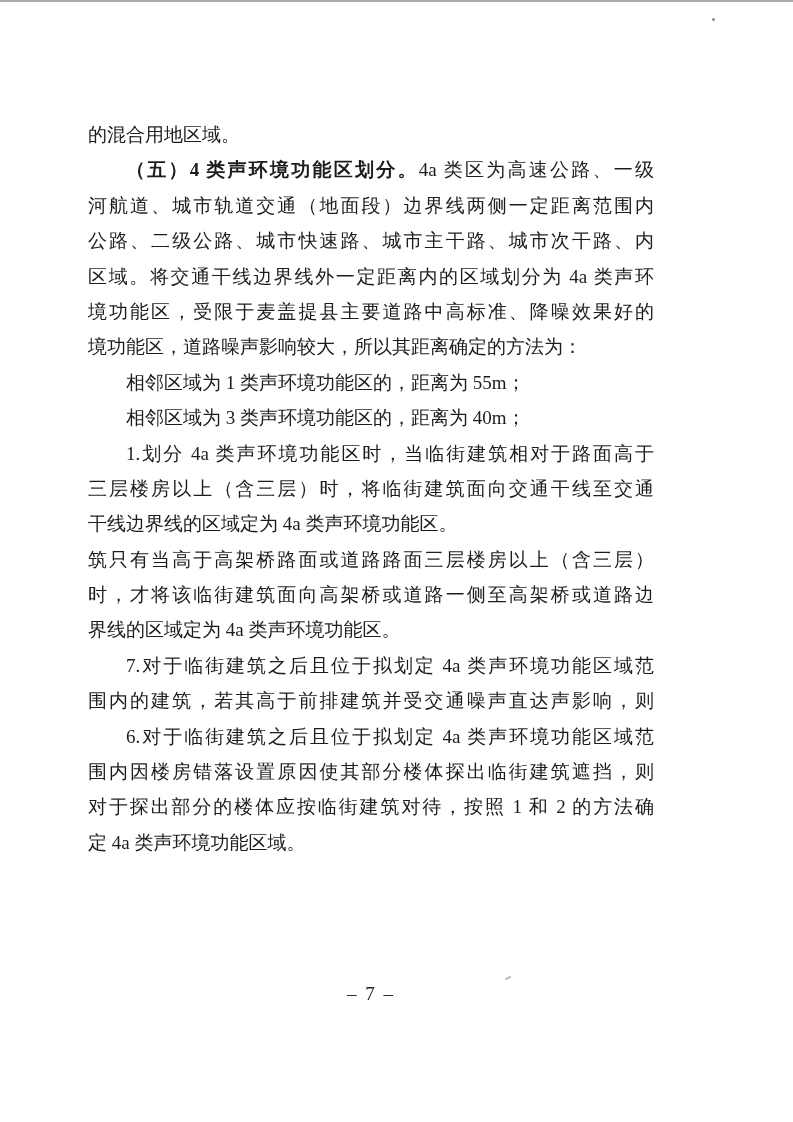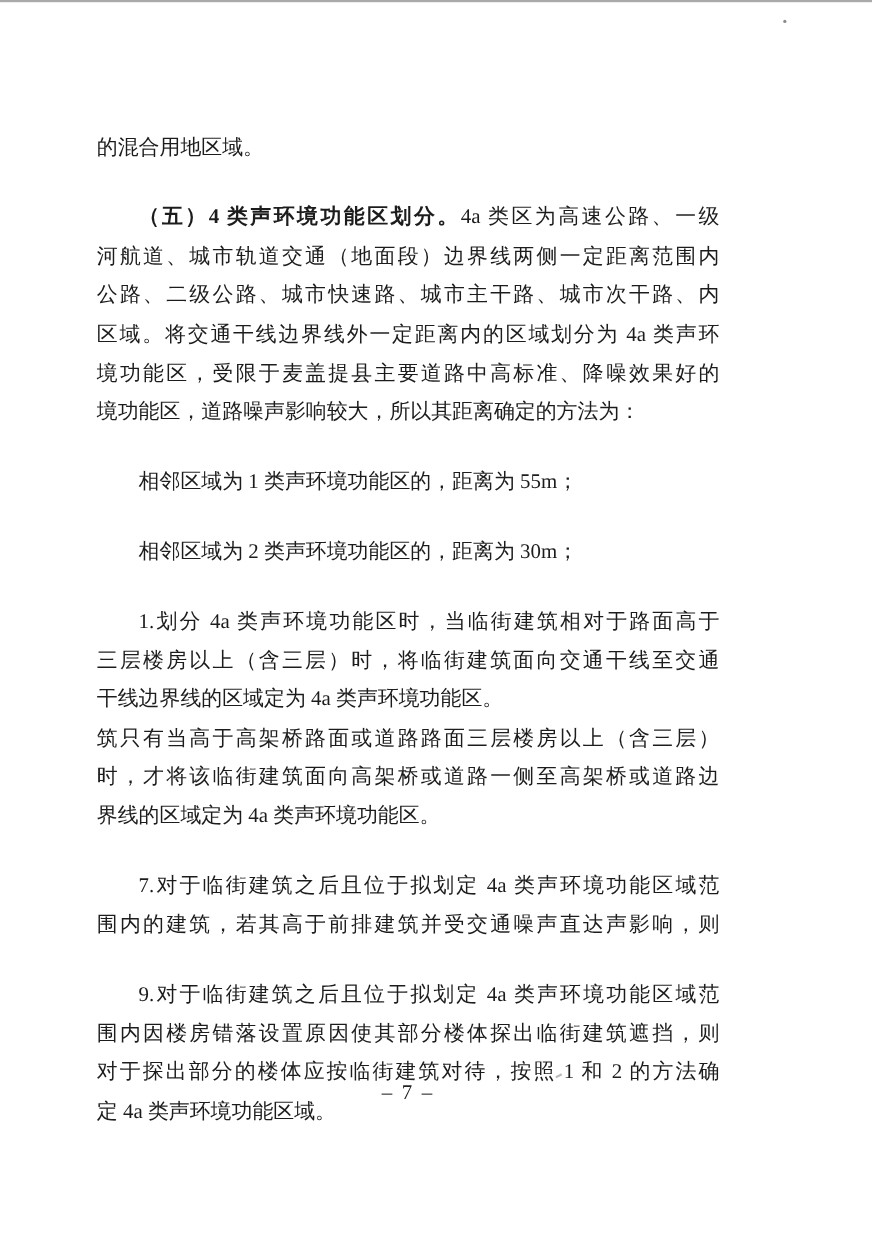--- a/index.html
+++ b/index.html
@@ -54,21 +54,20 @@
     text-align: left;
     overflow: visible;
   }
   .line.justify {
     white-space: normal;
     text-align: justify;
     text-align-last: justify;
   }
   .line.indent {
     text-indent: 2em;
-    margin-top: 28px;
   }
   .bold {
     font-weight: 700;
   }
   .footer {
     position: absolute;
     left: 88px;
     top: 982px;
     width: 566px;
     text-align: center;
@@ -88,29 +87,29 @@
 
   <div class="content">
       <div class="line">的混合用地区域。</div>
       <div class="line justify indent"><span class="bold">（五）4 类声环境功能区划分。</span>4a 类区为高速公路、一级</div>
       <div class="line justify">河航道、城市轨道交通（地面段）边界线两侧一定距离范围内</div>
       <div class="line justify">公路、二级公路、城市快速路、城市主干路、城市次干路、内</div>
       <div class="line justify">区域。将交通干线边界线外一定距离内的区域划分为 4a 类声环</div>
       <div class="line justify">境功能区，受限于麦盖提县主要道路中高标准、降噪效果好的</div>
       <div class="line">境功能区，道路噪声影响较大，所以其距离确定的方法为：</div>
       <div class="line indent">相邻区域为 1 类声环境功能区的，距离为 55m；</div>
-      <div class="line indent">相邻区域为 2 类声环境功能区的，距离为 30m；</div>
+      <div class="line indent">相邻区域为 3 类声环境功能区的，距离为 40m；</div>
       <div class="line justify indent">1.划分 4a 类声环境功能区时，当临街建筑相对于路面高于</div>
       <div class="line justify">三层楼房以上（含三层）时，将临街建筑面向交通干线至交通</div>
       <div class="line">干线边界线的区域定为 4a 类声环境功能区。</div>
       <div class="line justify">筑只有当高于高架桥路面或道路路面三层楼房以上（含三层）</div>
       <div class="line justify">时，才将该临街建筑面向高架桥或道路一侧至高架桥或道路边</div>
       <div class="line">界线的区域定为 4a 类声环境功能区。</div>
       <div class="line justify indent">7.对于临街建筑之后且位于拟划定 4a 类声环境功能区域范</div>
       <div class="line justify">围内的建筑，若其高于前排建筑并受交通噪声直达声影响，则</div>
-      <div class="line justify indent">9.对于临街建筑之后且位于拟划定 4a 类声环境功能区域范</div>
+      <div class="line justify indent">6.对于临街建筑之后且位于拟划定 4a 类声环境功能区域范</div>
       <div class="line justify">围内因楼房错落设置原因使其部分楼体探出临街建筑遮挡，则</div>
       <div class="line justify">对于探出部分的楼体应按临街建筑对待，按照 1 和 2 的方法确</div>
       <div class="line">定 4a 类声环境功能区域。</div>
     </div>
 
   <div class="footer">– 7 –</div>
 </div>
 
 </body></html>

